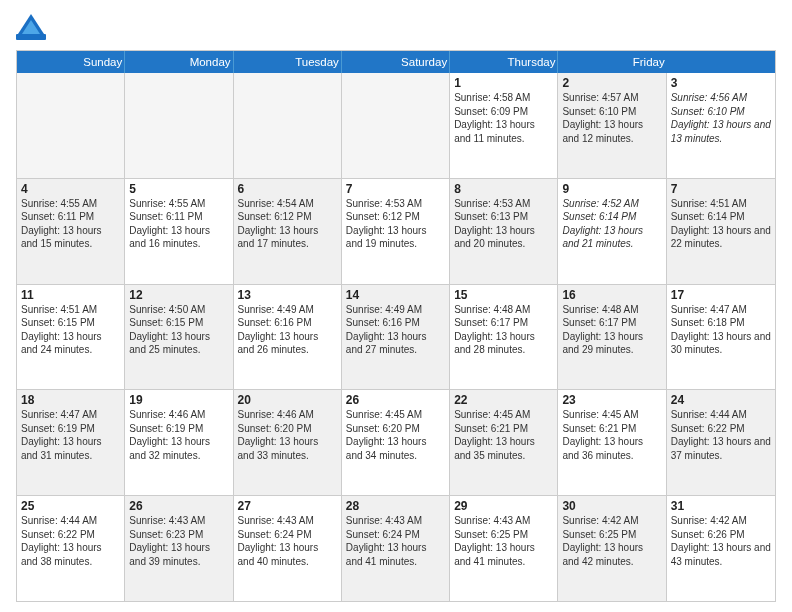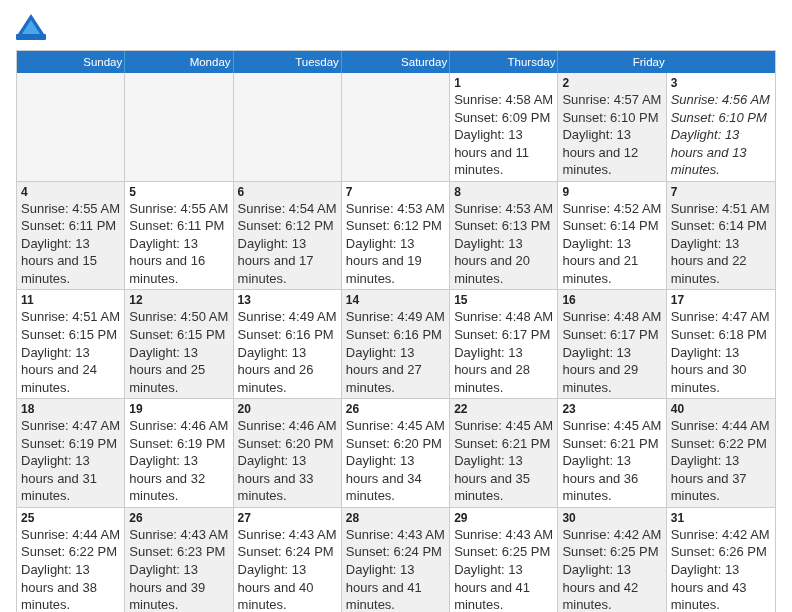--- a/index.html
+++ b/index.html
@@ -104,21 +104,21 @@
     .cal-cell:last-child { border-right: none; }
     .cal-cell.empty { background: #f5f5f5; }
     .cal-cell.shaded { background: #f0f0f0; }
     .day-num {
       font-size: 12px;
       font-weight: bold;
       color: #222;
       margin-bottom: 1px;
     }
     .cell-info {
-      font-size: 13px;
+      font-size: 10px;
       color: #333;
       line-height: 1.35;
     }
   </style>
 </head>
 <body>
 
 <div class="page">
   <div class="header">
     <div class="logo">
@@ -198,21 +198,21 @@
 Daylight: 13 hours and 19 minutes.</div>
           </div>
           <div class="cal-cell shaded">
             <div class="day-num">8</div>
             <div class="cell-info" style="white-space: pre-line;">Sunrise: 4:53 AM
 Sunset: 6:13 PM
 Daylight: 13 hours and 20 minutes.</div>
           </div>
           <div class="cal-cell">
             <div class="day-num">9</div>
-            <div class="cell-info" style="white-space: pre-line;">Sunrise: 4:52 AM
+            <div class="cell-info" style="white-space: pre-line; font-style: italic;">Sunrise: 4:52 AM
 Sunset: 6:14 PM
 Daylight: 13 hours and 21 minutes.</div>
           </div>
           <div class="cal-cell shaded">
             <div class="day-num">7</div>
             <div class="cell-info" style="white-space: pre-line;">Sunrise: 4:51 AM
 Sunset: 6:14 PM
 Daylight: 13 hours and 22 minutes.</div>
           </div>
         </div>
@@ -291,21 +291,21 @@
 Sunset: 6:21 PM
 Daylight: 13 hours and 35 minutes.</div>
           </div>
           <div class="cal-cell">
             <div class="day-num">23</div>
             <div class="cell-info" style="white-space: pre-line;">Sunrise: 4:45 AM
 Sunset: 6:21 PM
 Daylight: 13 hours and 36 minutes.</div>
           </div>
           <div class="cal-cell shaded">
-            <div class="day-num">40</div>
+            <div class="day-num">24</div>
             <div class="cell-info" style="white-space: pre-line;">Sunrise: 4:44 AM
 Sunset: 6:22 PM
 Daylight: 13 hours and 37 minutes.</div>
           </div>
         </div>
         <div class="cal-row">
           <div class="cal-cell">
             <div class="day-num">25</div>
             <div class="cell-info" style="white-space: pre-line;">Sunrise: 4:44 AM
 Sunset: 6:22 PM

